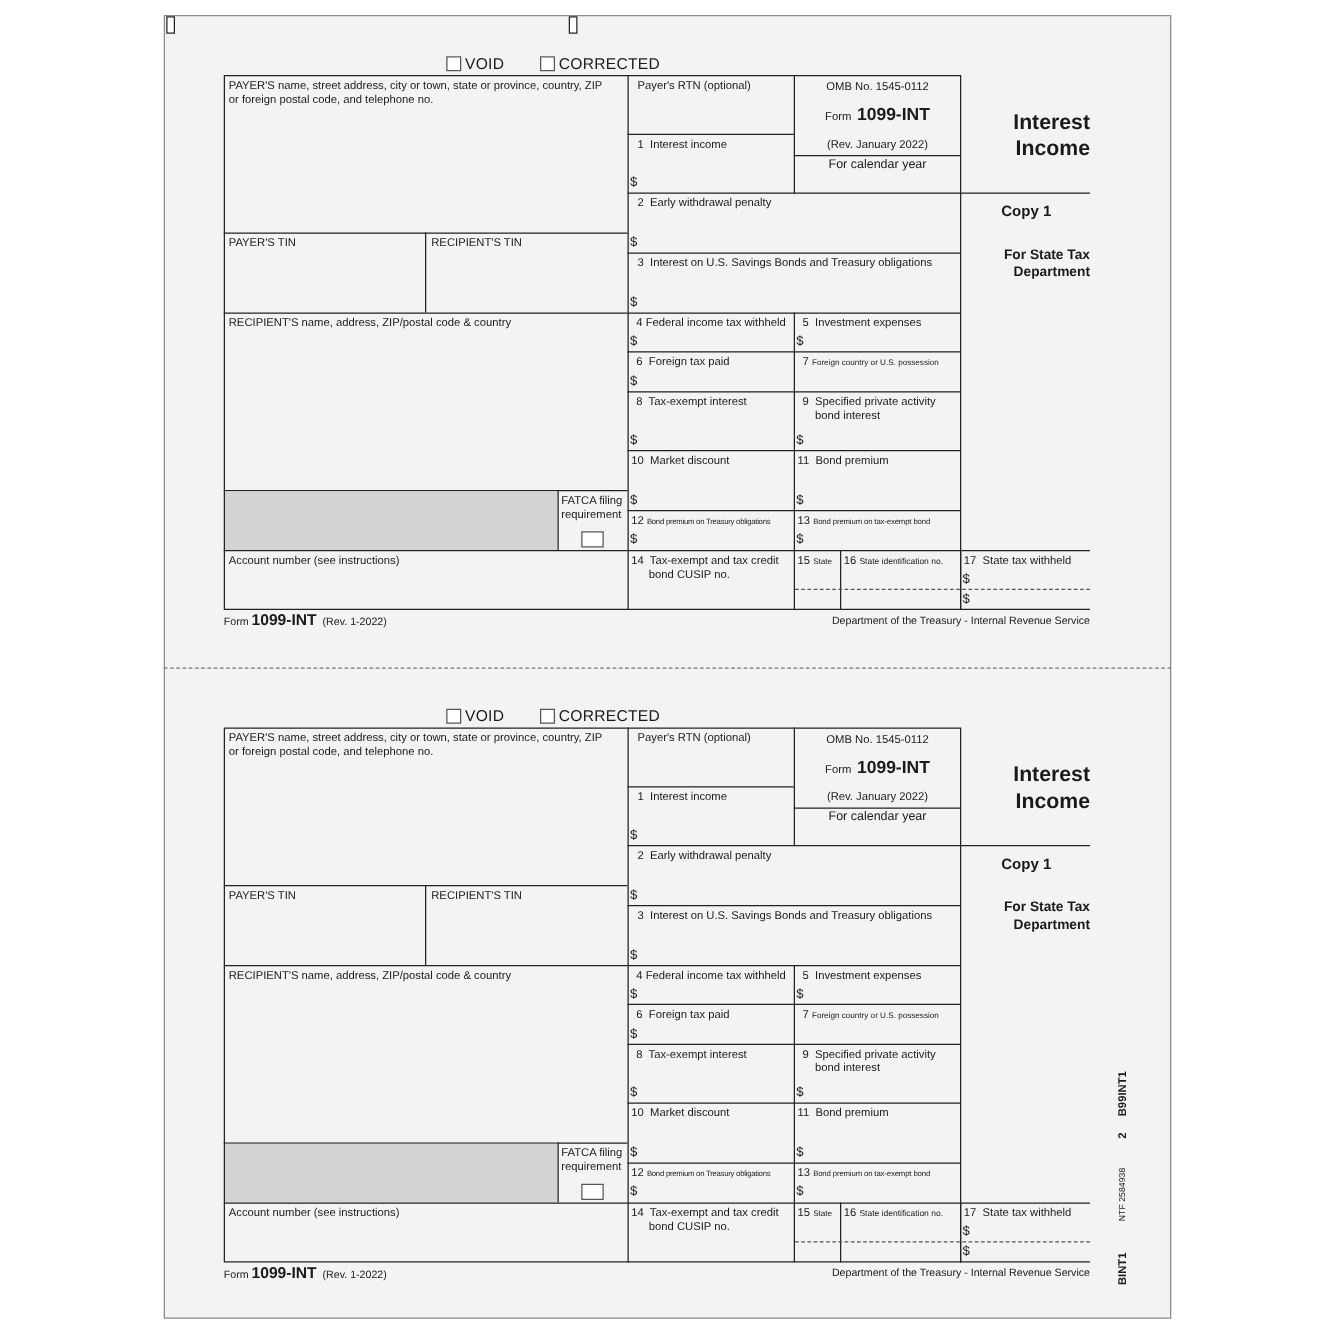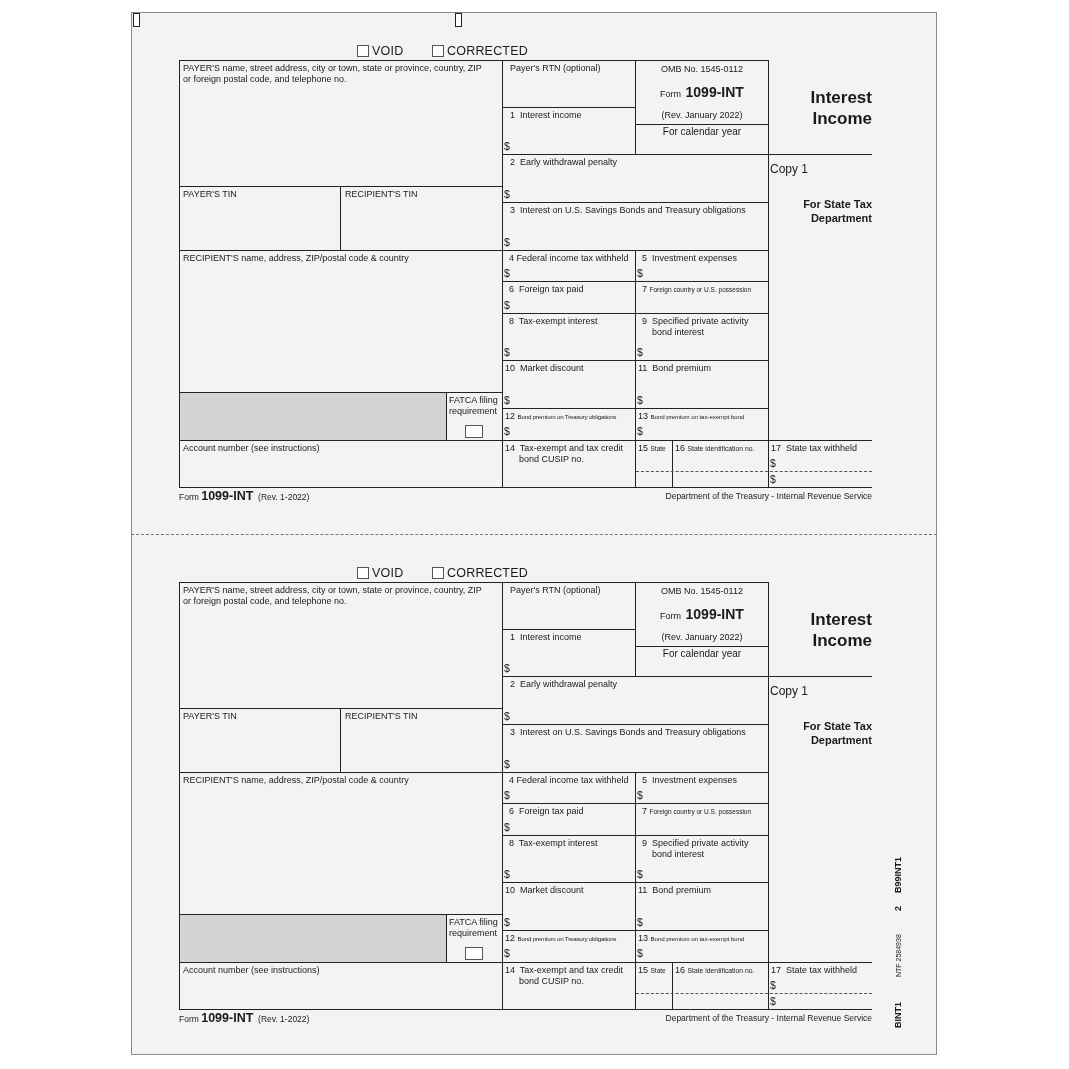--- a/index.html
+++ b/index.html
@@ -12,21 +12,21 @@
   .line-h { position:absolute; height:0; border-top:1.2px solid #222; }
   .line-v { position:absolute; width:0; border-left:1.2px solid #222; }
   .dash-h { position:absolute; height:0; border-top:1px dashed #555; }
   .lbl { position:absolute; font-size:9px; line-height:11px; white-space:nowrap; }
   .lbl .num { font-size:9px; }
   .dollar { position:absolute; font-size:10.5px; line-height:11px; }
   .cb { position:absolute; display:flex; align-items:center; font-size:12.5px; letter-spacing:0.2px; }
   .cb .sq { display:inline-block; width:12px; height:12px; border:1px solid #555; background:#fff; margin-right:3px; box-sizing:border-box; }
   .shade { position:absolute; background:#d3d3d3; }
   .title-big { position:absolute; font-weight:bold; font-size:17px; line-height:21px; text-align:right; }
-  .copy { position:absolute; font-weight:normal; font-size:12px; text-align:left; }
+  .copy { position:absolute; font-weight:bold; font-size:12px; text-align:center; }
   .dept { position:absolute; font-weight:bold; font-size:11px; line-height:14px; text-align:right; }
   .center { text-align:center; }
   .footer-form { position:absolute; font-size:8.5px; white-space:nowrap; }
   .footer-form b { font-size:12.5px; }
   .footer-dept { position:absolute; font-size:8.5px; white-space:nowrap; }
   .perf { position:absolute; left:131px; width:806px; top:534px; height:0; border-top:1px dashed #777; }
   .vert { position:absolute; transform:rotate(-90deg); transform-origin:left top; white-space:nowrap; }
   .fatca-box { position:absolute; width:18px; height:13px; border:1px solid #555; background:#fff; box-sizing:border-box; }
 </style>
 </head>

